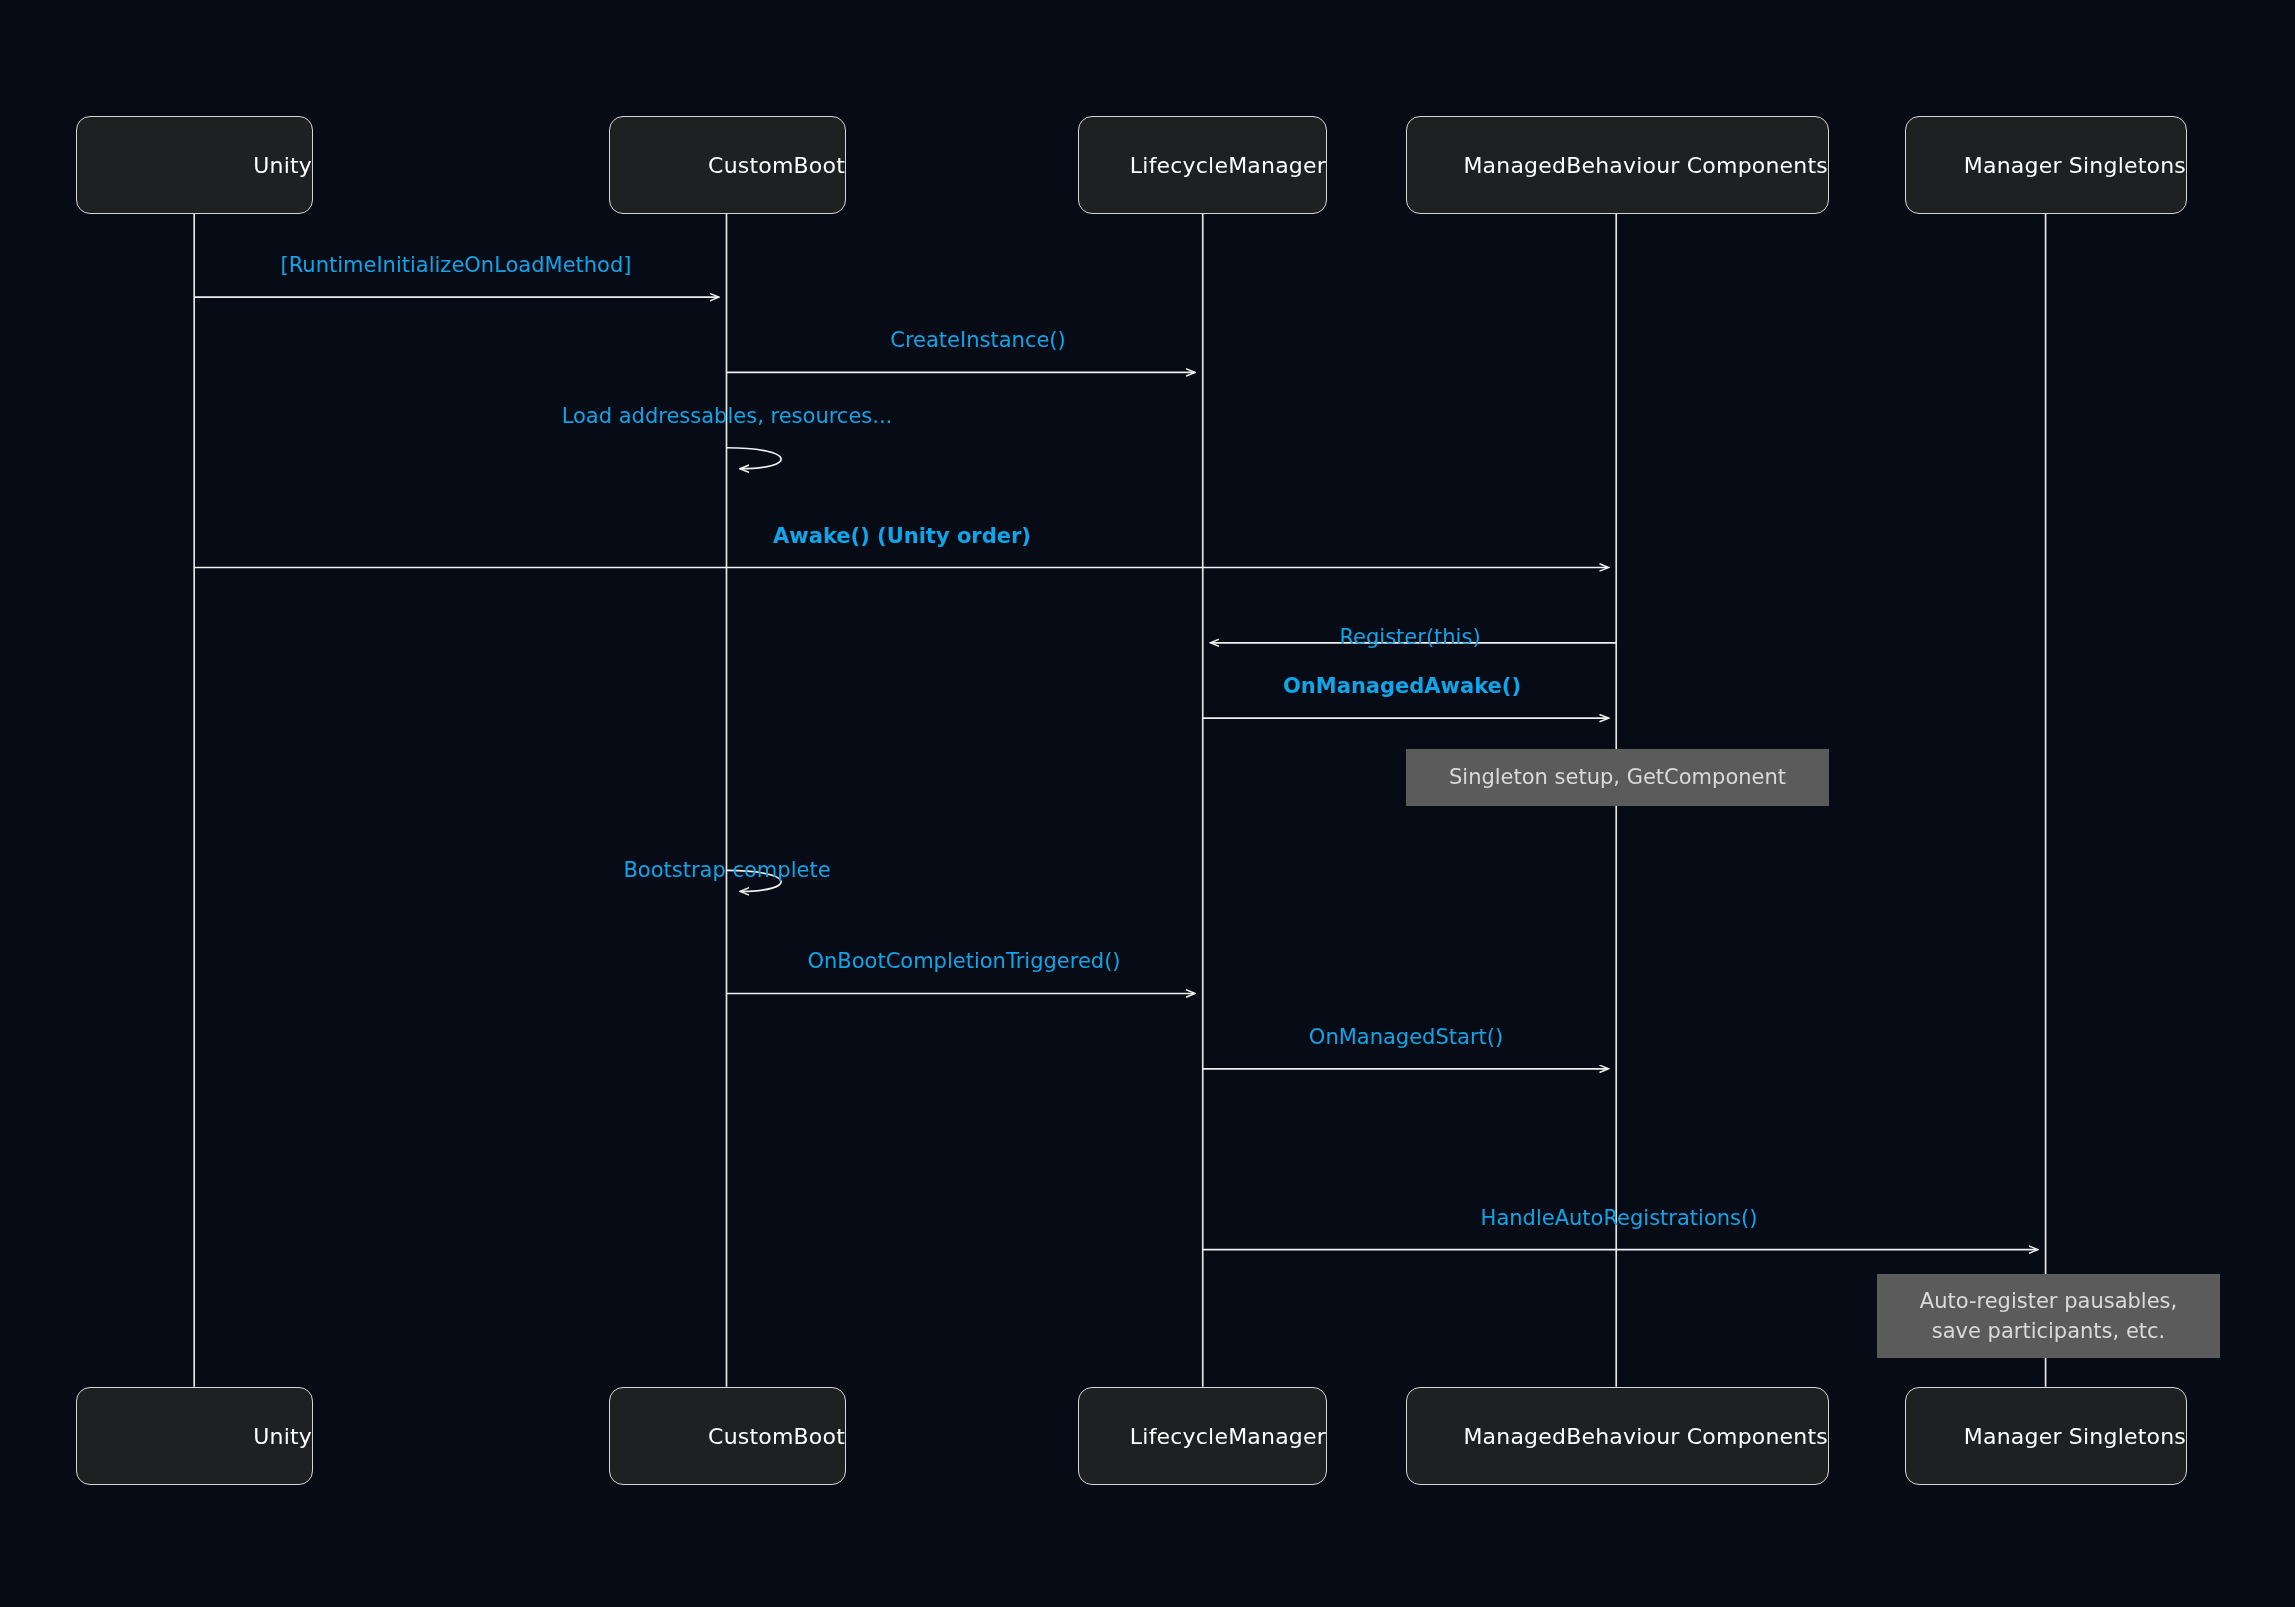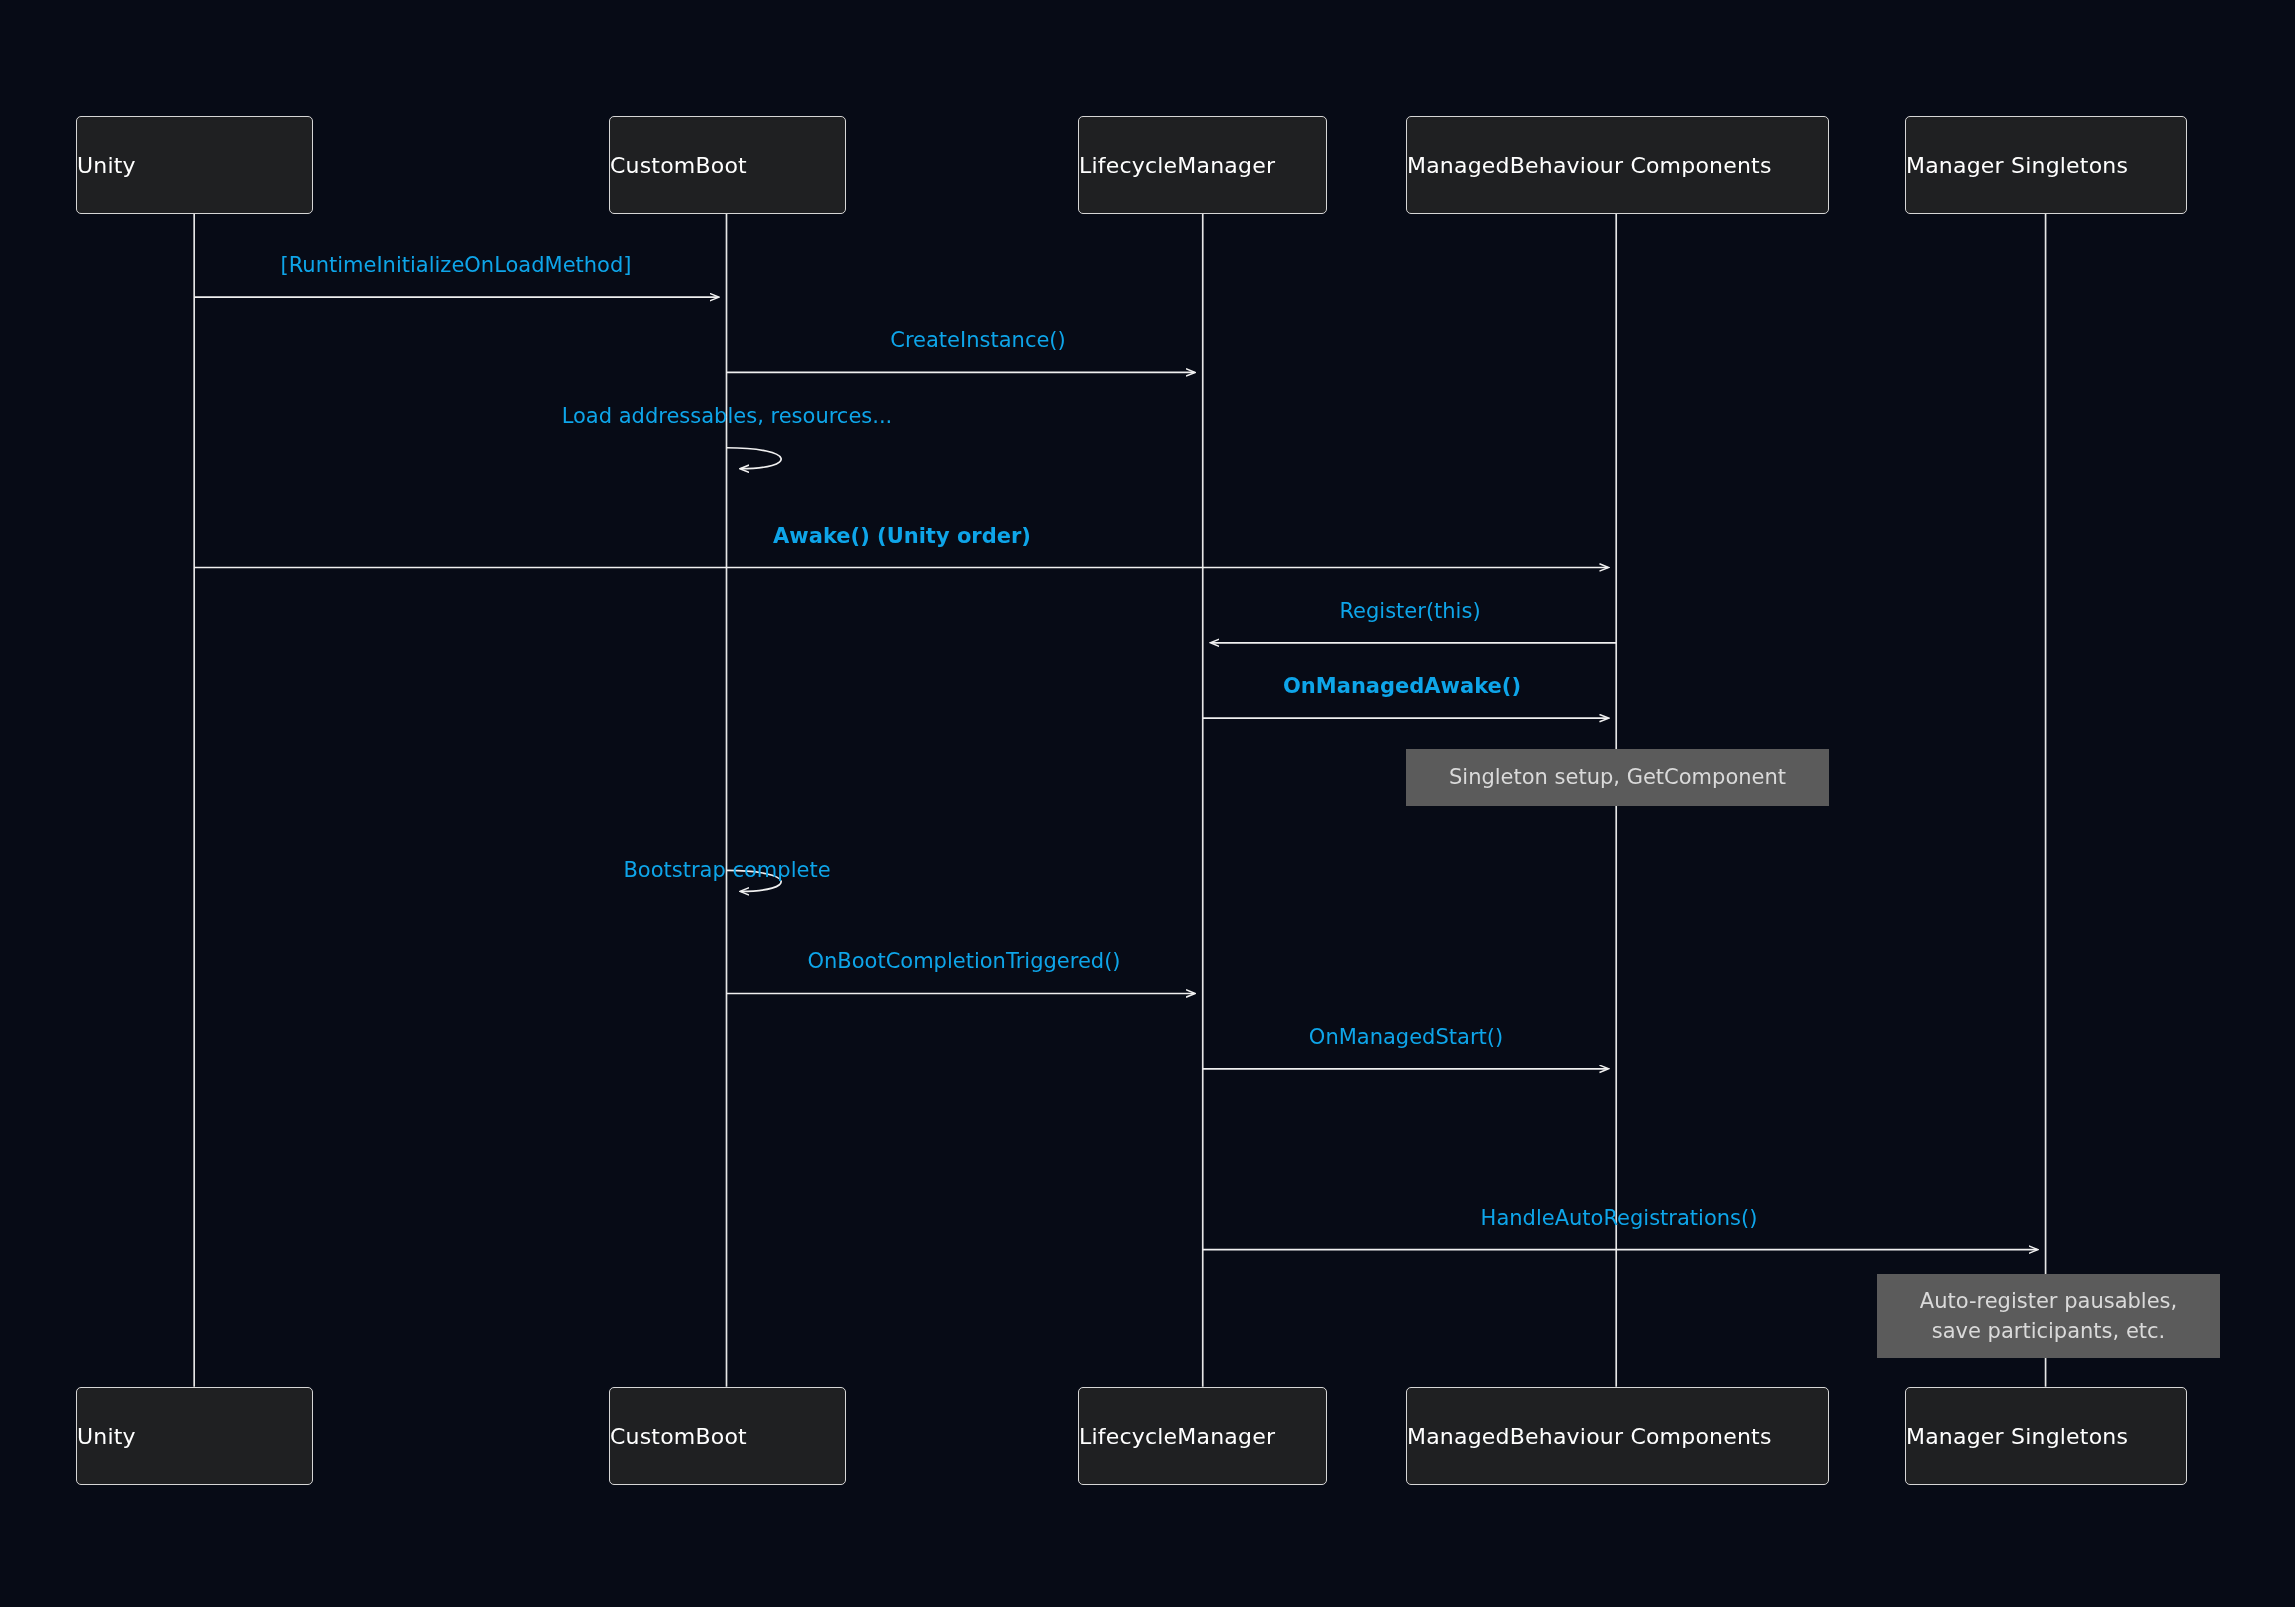--- a/index.html
+++ b/index.html
@@ -25,24 +25,24 @@
     left: 0;
     top: 0;
     width: 2295px;
     height: 1607px;
     overflow: visible;
   }
   .actor-box {
     position: absolute;
     background: #1f2022;
     border: 1.3px solid #d6d6d6;
-    border-radius: 5px;
+    border-radius: 14px;
     display: flex;
     align-items: center;
-    justify-content: flex-start;
+    justify-content: flex-end;
     box-sizing: border-box;
   }
   .actor-label {
     font-size: 22px;
     color: #ffffff;
     white-space: nowrap;
     letter-spacing: 0.2px;
   }
   .msg-label {
     position: absolute;
@@ -135,21 +135,21 @@
     <span class="actor-label">ManagedBehaviour Components</span>
   </div>
   <div class="actor-box" style="left:1905px; top:1387px; width:282px; height:98px;">
     <span class="actor-label">Manager Singletons</span>
   </div>
 
   <div class="msg-label" style="left:456px; top:253px;">[RuntimeInitializeOnLoadMethod]</div>
   <div class="msg-label" style="left:964px; top:328px;margin-left:14px;">CreateInstance()</div>
   <div class="msg-label" style="left:727px; top:404px;">Load addressables, resources...</div>
   <div class="msg-label" style="left:902px; top:524px;font-weight:bold;">Awake() (Unity order)</div>
-  <div class="msg-label" style="left:1410px; top:599px;">Register(this)</div>
+  <div class="msg-label" style="left:1410px; top:625px;">Register(this)</div>
   <div class="msg-label" style="left:1402px; top:674px;font-weight:bold;">OnManagedAwake()</div>
   <div class="msg-label" style="left:727px; top:858px;">Bootstrap complete</div>
   <div class="msg-label" style="left:964px; top:949px;">OnBootCompletionTriggered()</div>
   <div class="msg-label" style="left:1406px; top:1025px;">OnManagedStart()</div>
   <div class="msg-label" style="left:1619px; top:1206px;">HandleAutoRegistrations()</div>
 
   <div class="note-box" style="left:1406px; top:737px; width:423px; height:57px;">
     <div class="note-line">Singleton setup, GetComponent</div>
   </div>
 

